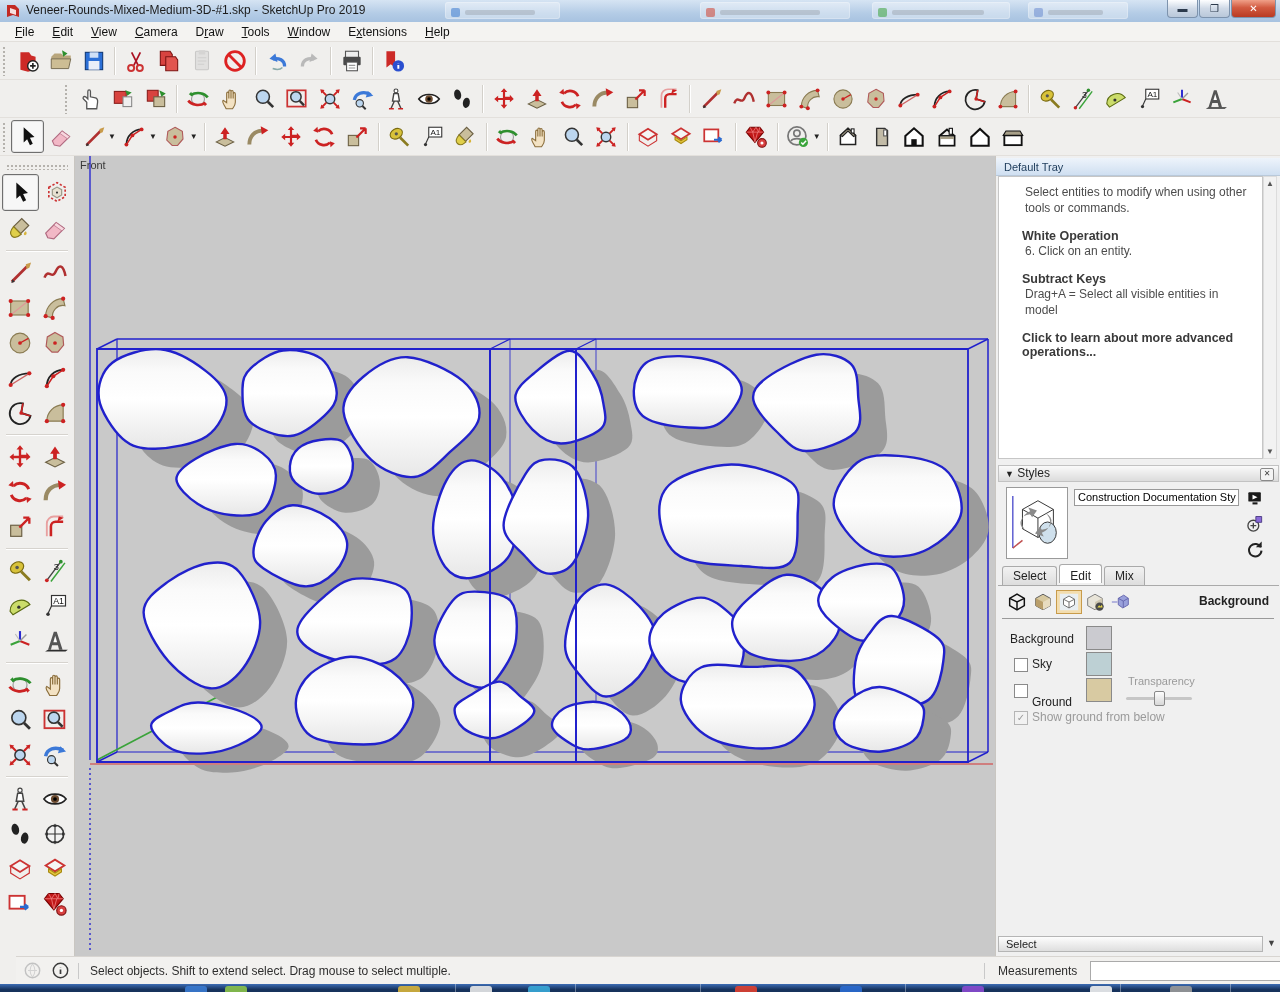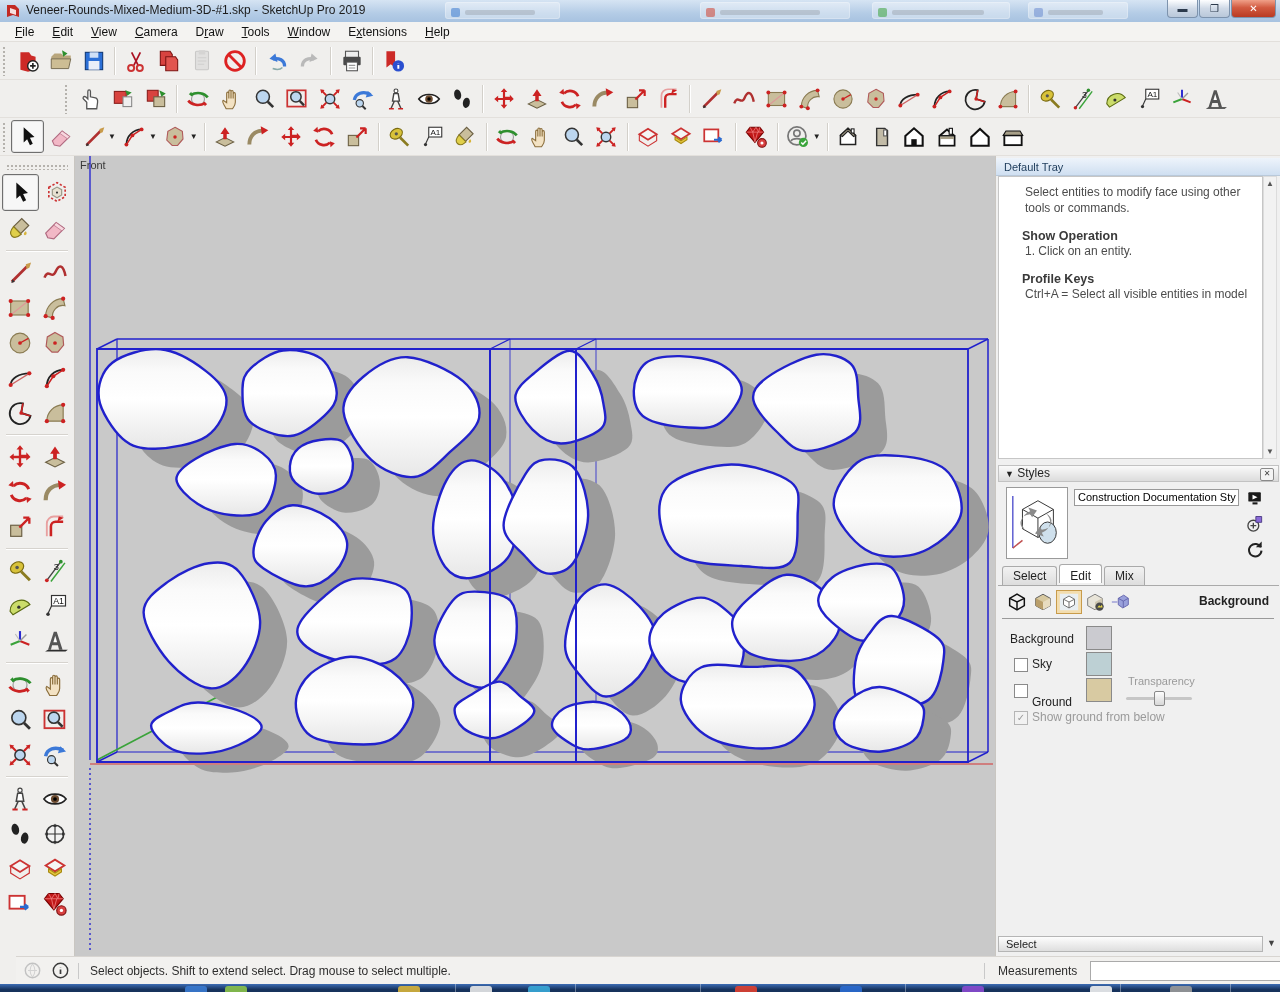--- a/index.html
+++ b/index.html
@@ -1085,25 +1085,26 @@
   </div>
 
   <div id="tray">
     <div id="tray-header">
       <span>Default Tray</span>
       <span class="pin-icon">⎀</span>
       <div class="tray-close">✕</div>
     </div>
 
     <div id="instructor">
-      <p>Select entities to modify face using other tools or commands.</p>
-      <h4>Show Operation</h4>
-      <p>1. Click on an entity.</p>
-      <h4>Profile Keys</h4>
-      <p>Ctrl+A = Select all visible entities in model</p>
+      <p>Select entities to modify when using other tools or commands.</p>
+      <h4>White Operation</h4>
+      <p>6. Click on an entity.</p>
+      <h4>Subtract Keys</h4>
+      <p>Drag+A = Select all visible entities in model</p>
+      <div class="link">Click to learn about more advanced operations...</div>
     </div>
     <div class="vscroll">
       <div class="varrow" style="top:2px">▲</div>
       <div class="varrow" style="bottom:2px">▼</div>
     </div>
 
     <div id="styles-header">
       <span style="font-size:9px">▼</span>&nbsp;<span>Styles</span>
       <div class="panel-close">✕</div>
     </div>

